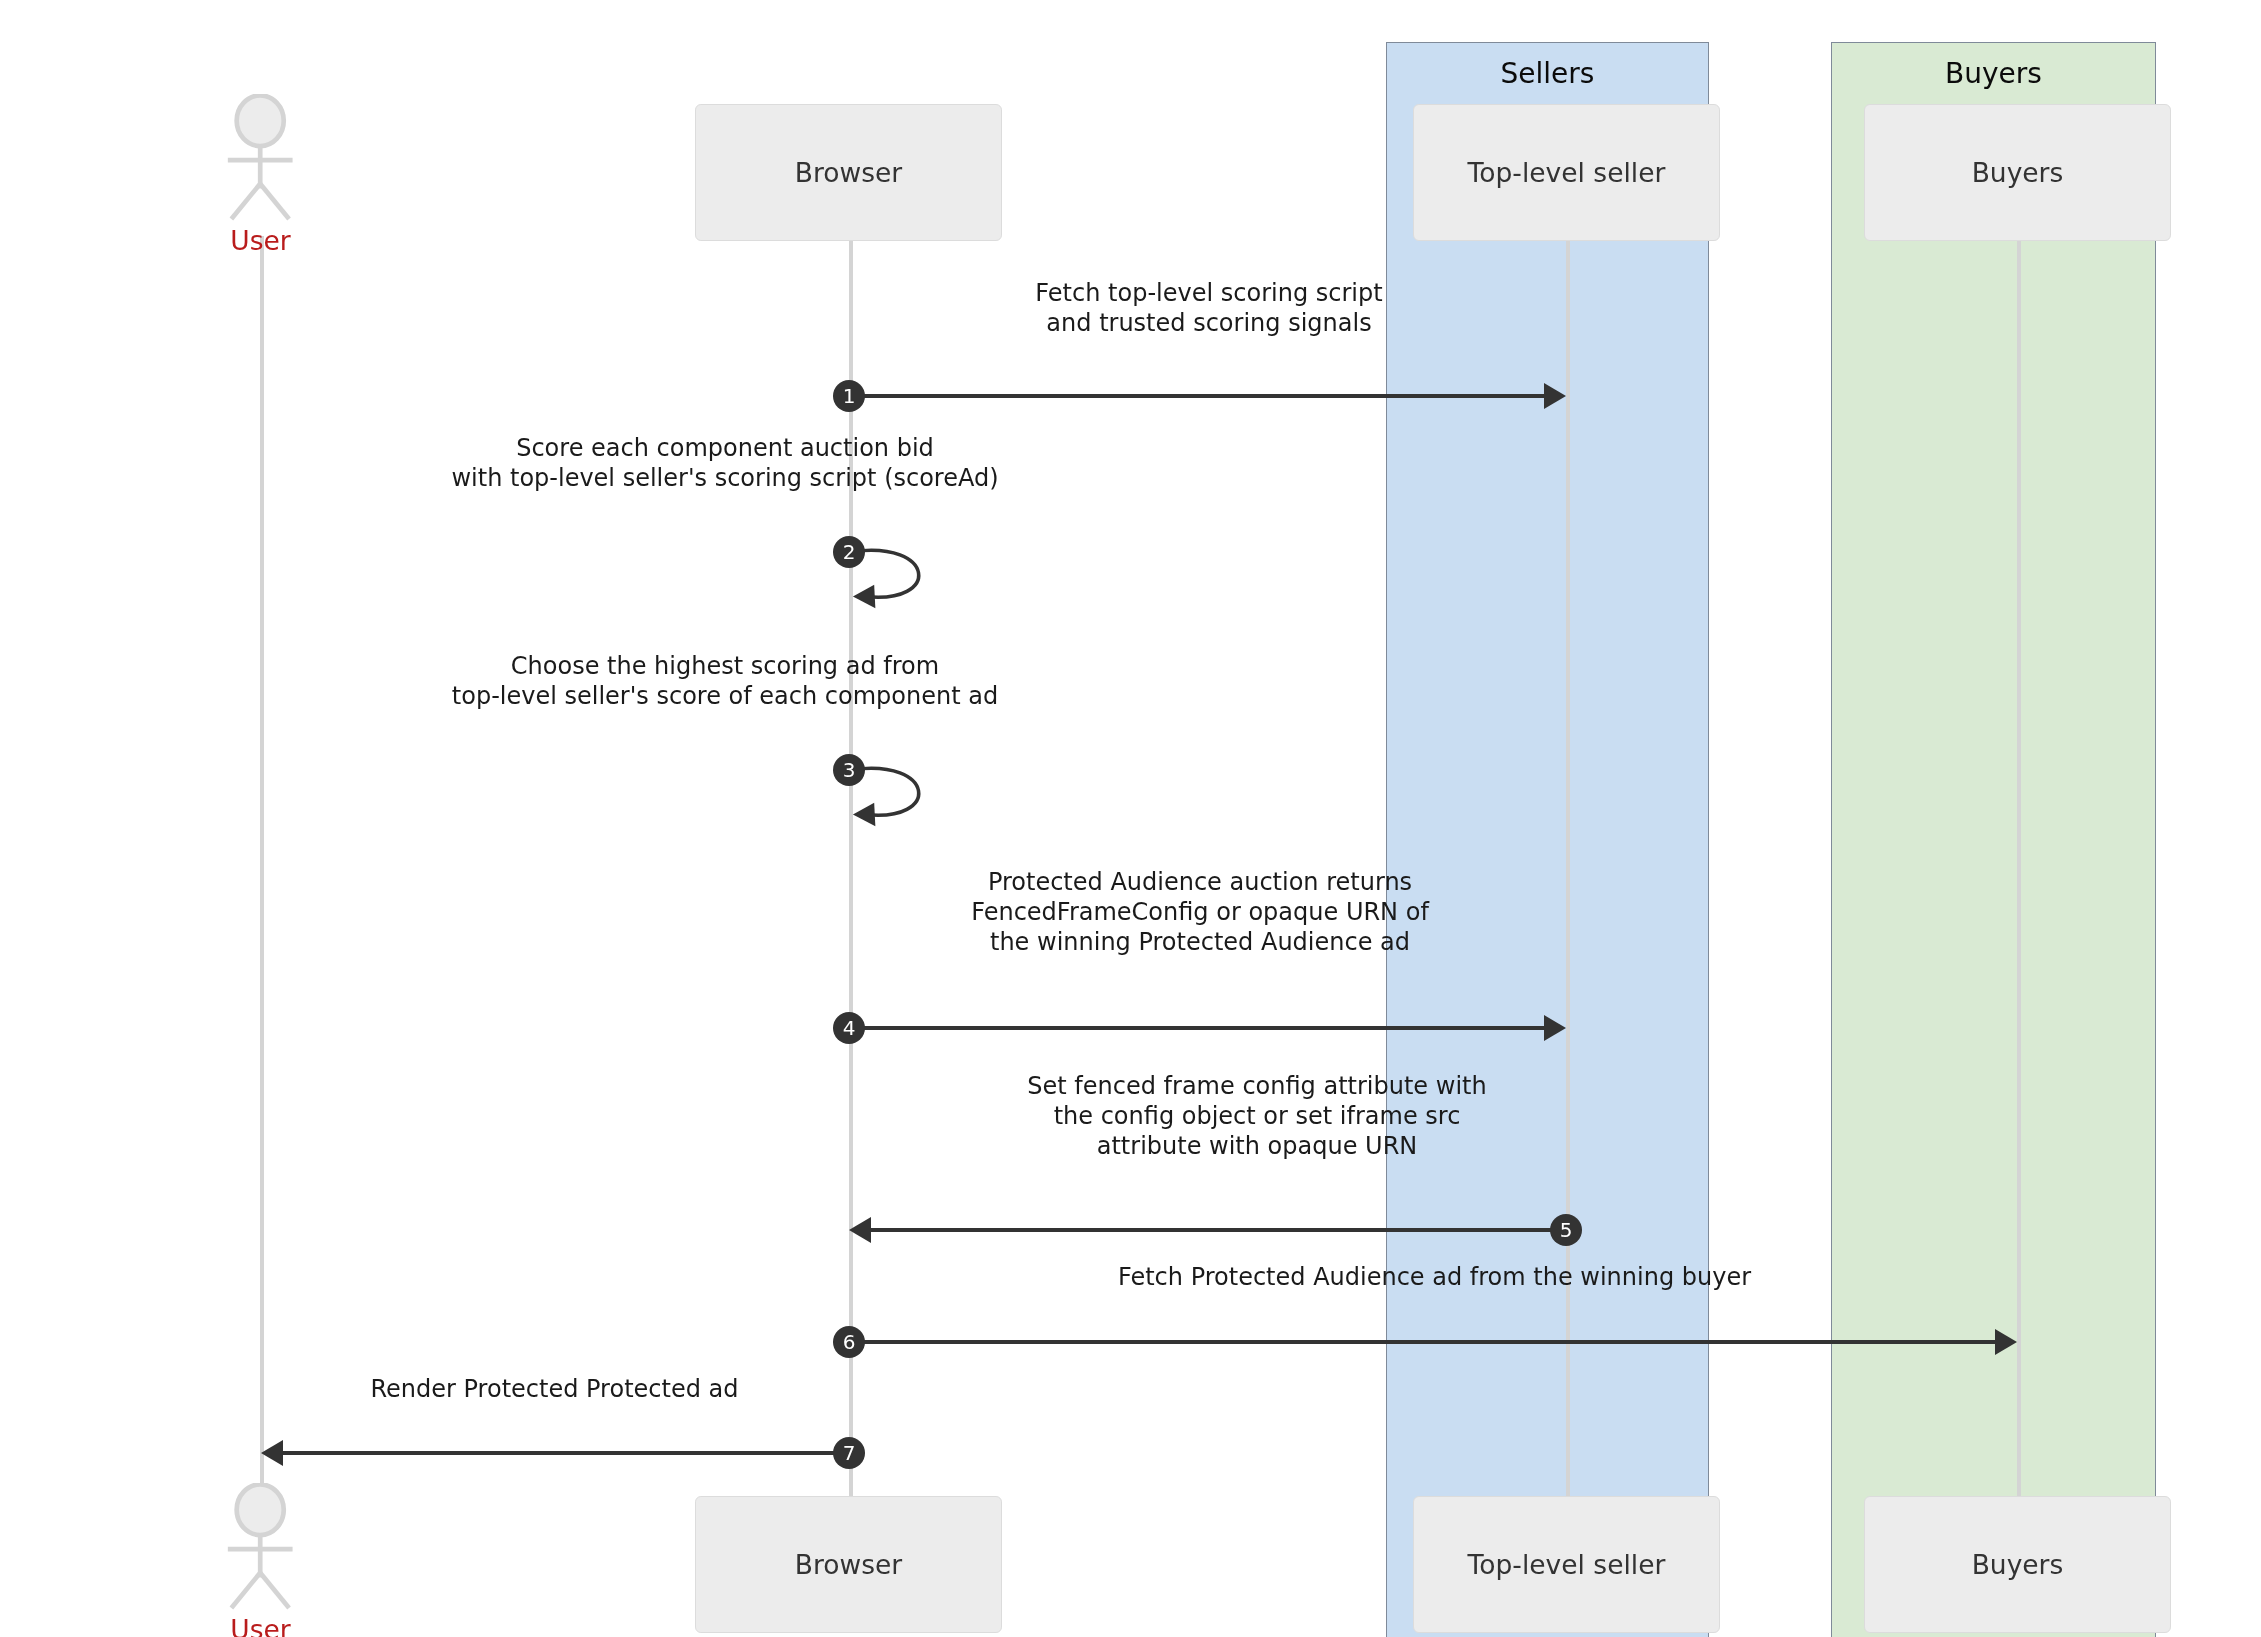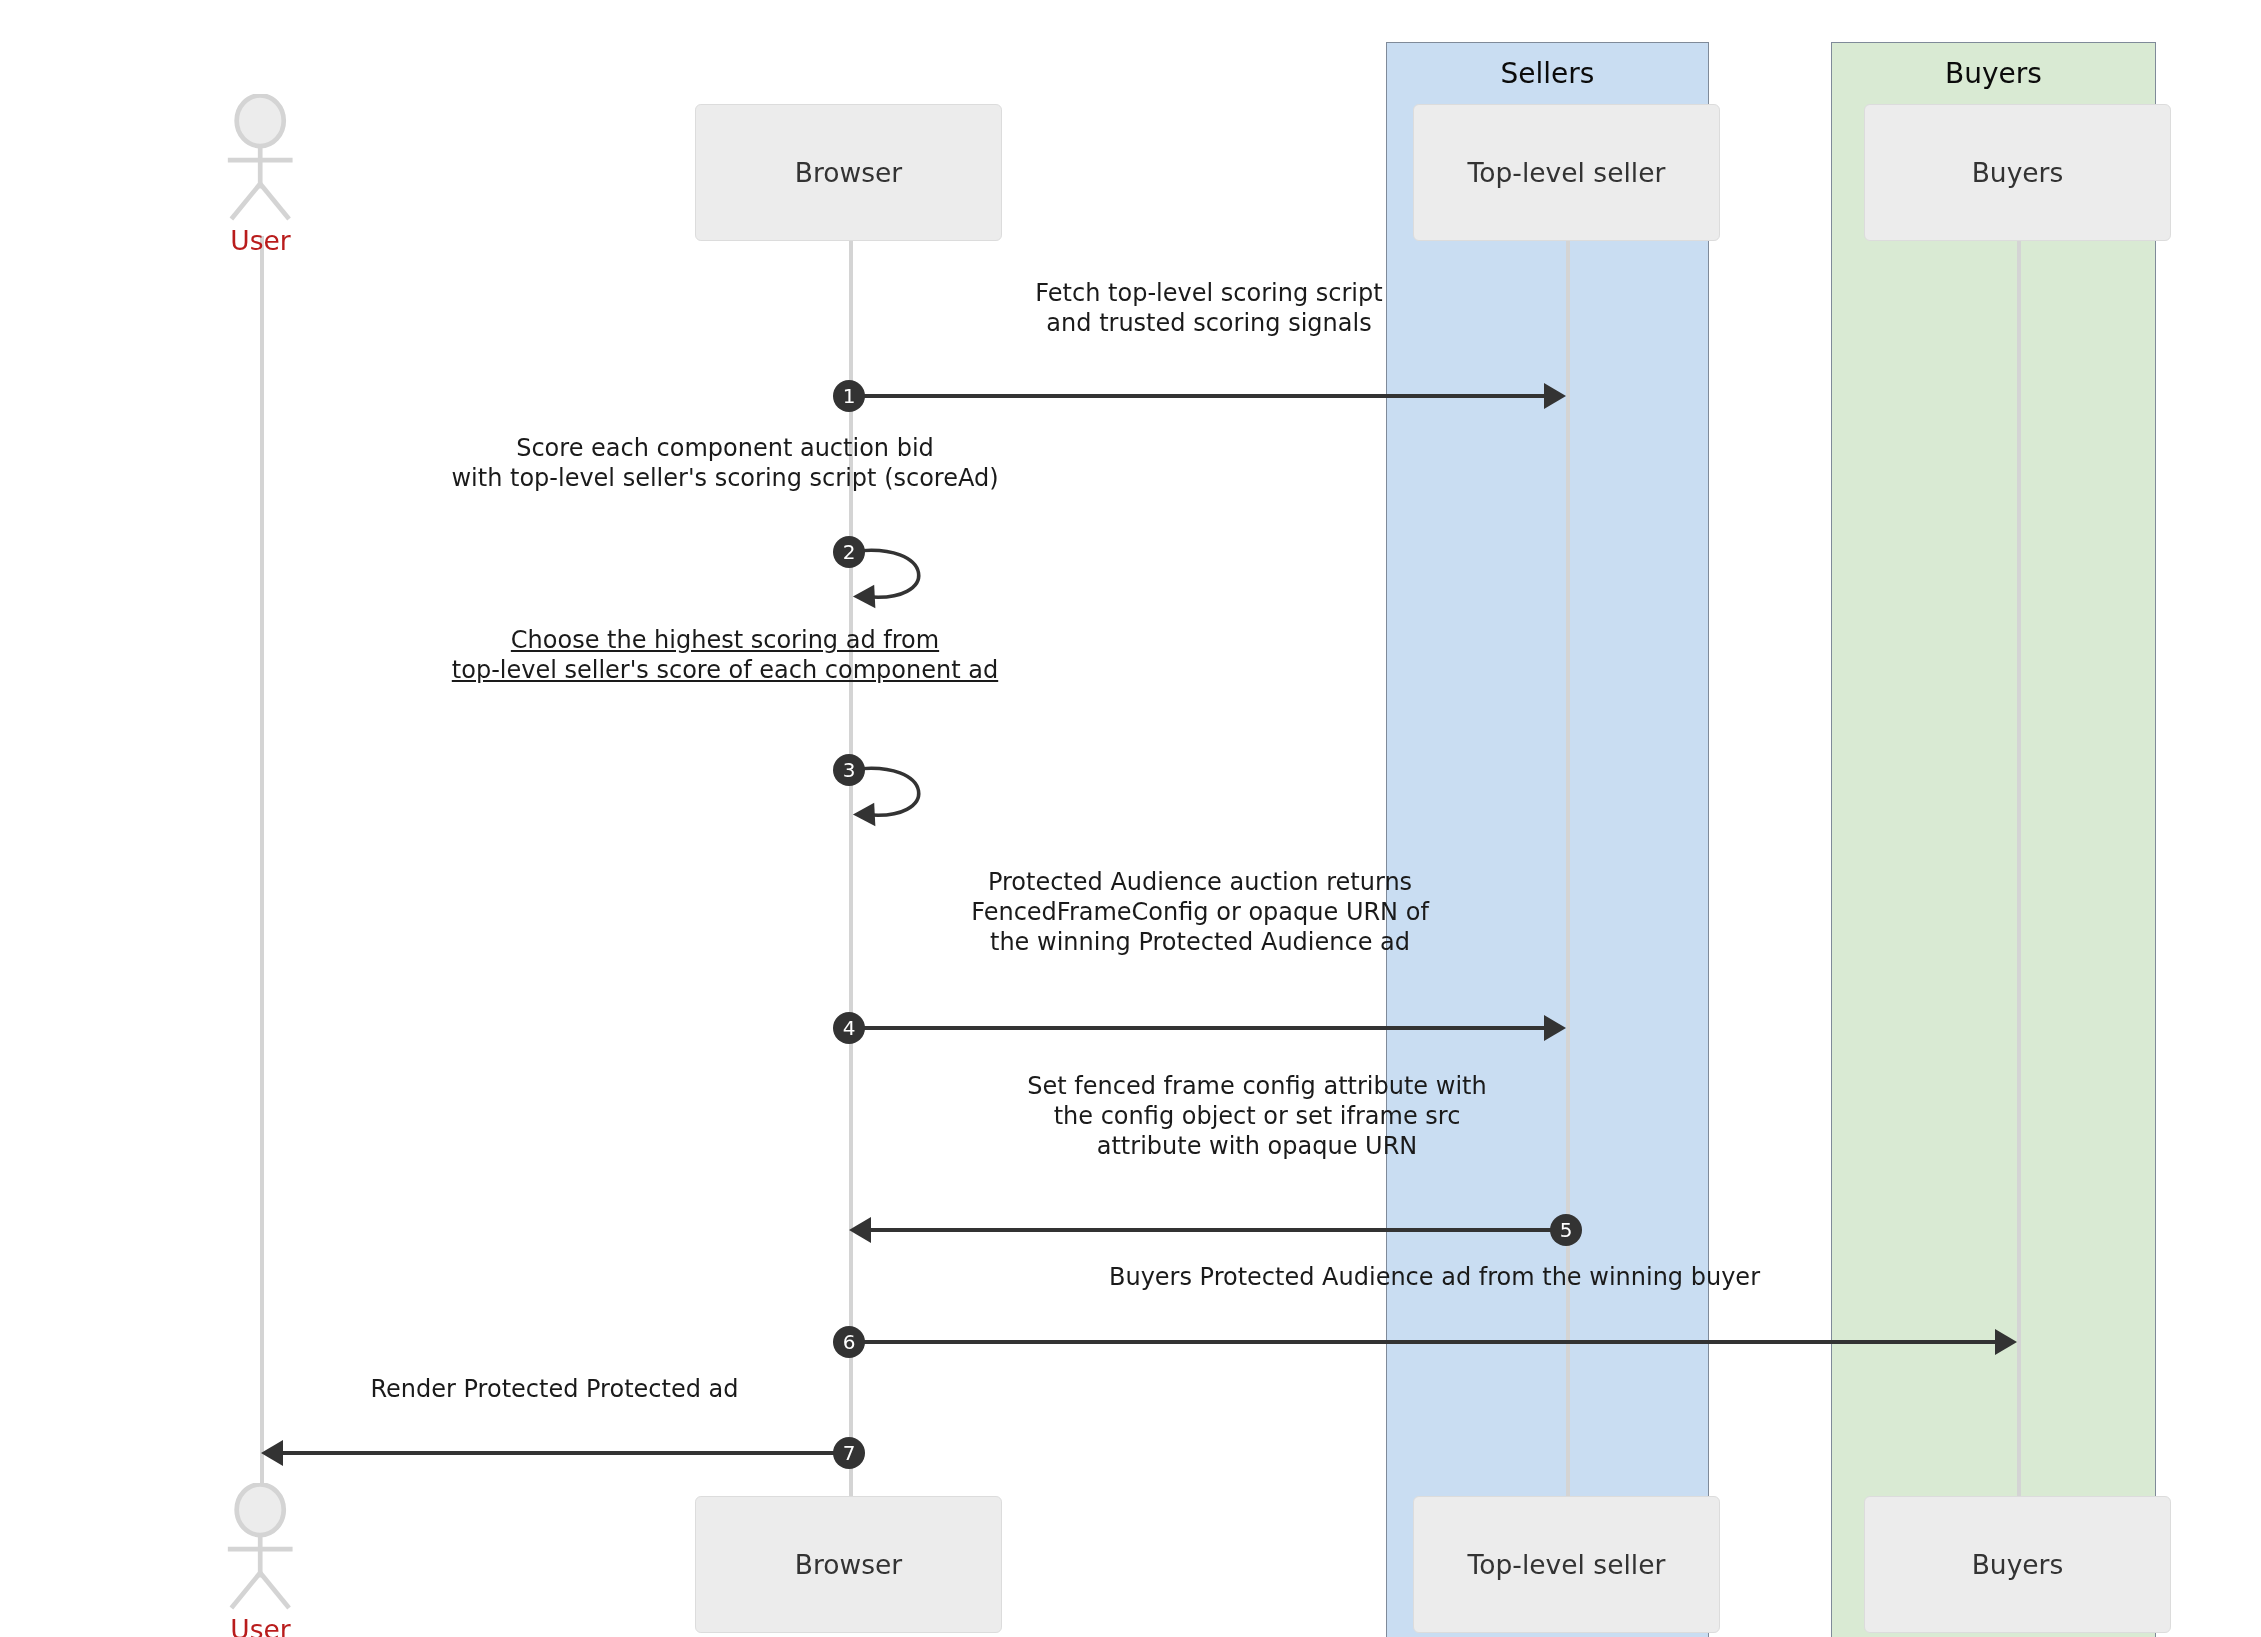--- a/index.html
+++ b/index.html
@@ -164,21 +164,21 @@
     <div class="self-loop" style="left:847px; top:518px;">
       <svg width="130" height="77" viewBox="0 0 220 130" aria-hidden="true">
         <path d="M 8 28 C 150 8, 160 118, 30 104" fill="none" stroke="#333333" stroke-width="6"></path>
         <polygon points="46,84 10,104 48,124" fill="#333333"></polygon>
       </svg>
     </div>
     <div class="seq-num" style="left:833px; top:519px;">2</div>
   </div>
 
   <div class="msg">
-    <div class="msg-label" style="left:260px; top:608px; width:930px;text-decoration:underline;">Choose the highest scoring ad from
+    <div class="msg-label" style="left:260px; top:634px; width:930px;">Choose the highest scoring ad from
 top-level seller's score of each component ad</div>
     <div class="self-loop" style="left:847px; top:736px;">
       <svg width="130" height="77" viewBox="0 0 220 130" aria-hidden="true">
         <path d="M 8 28 C 150 8, 160 118, 30 104" fill="none" stroke="#333333" stroke-width="6"></path>
         <polygon points="46,84 10,104 48,124" fill="#333333"></polygon>
       </svg>
     </div>
     <div class="seq-num" style="left:833px; top:737px;">3</div>
   </div>
 
@@ -194,21 +194,21 @@
   <div class="msg">
     <div class="msg-label" style="left:849px; top:1054px; width:816px;">Set fenced frame config attribute with
 the config object or set iframe src
 attribute with opaque URN</div>
     <div class="msg-line" style="left:870px; top:1211px; width:695px;"></div>
     <div class="arrow-head left" style="left:849px; top:1200px;"></div>
     <div class="seq-num" style="left:1550px; top:1197px;">5</div>
   </div>
 
   <div class="msg">
-    <div class="msg-label" style="left:849px; top:1245px; width:1171px;">Buyers Protected Audience ad from the winning buyer</div>
+    <div class="msg-label" style="left:849px; top:1245px; width:1171px;">Fetch Protected Audience ad from the winning buyer</div>
     <div class="msg-line" style="left:850px; top:1323px; width:1146px;"></div>
     <div class="arrow-head right" style="left:1995px; top:1312px;"></div>
     <div class="seq-num" style="left:833px; top:1309px;">6</div>
   </div>
 
   <div class="msg">
     <div class="msg-label" style="left:260px; top:1357px; width:589px;">Render Protected Protected ad</div>
     <div class="msg-line" style="left:283px; top:1434px; width:568px;"></div>
     <div class="arrow-head left" style="left:261px; top:1423px;"></div>
     <div class="seq-num" style="left:833px; top:1420px;">7</div>

